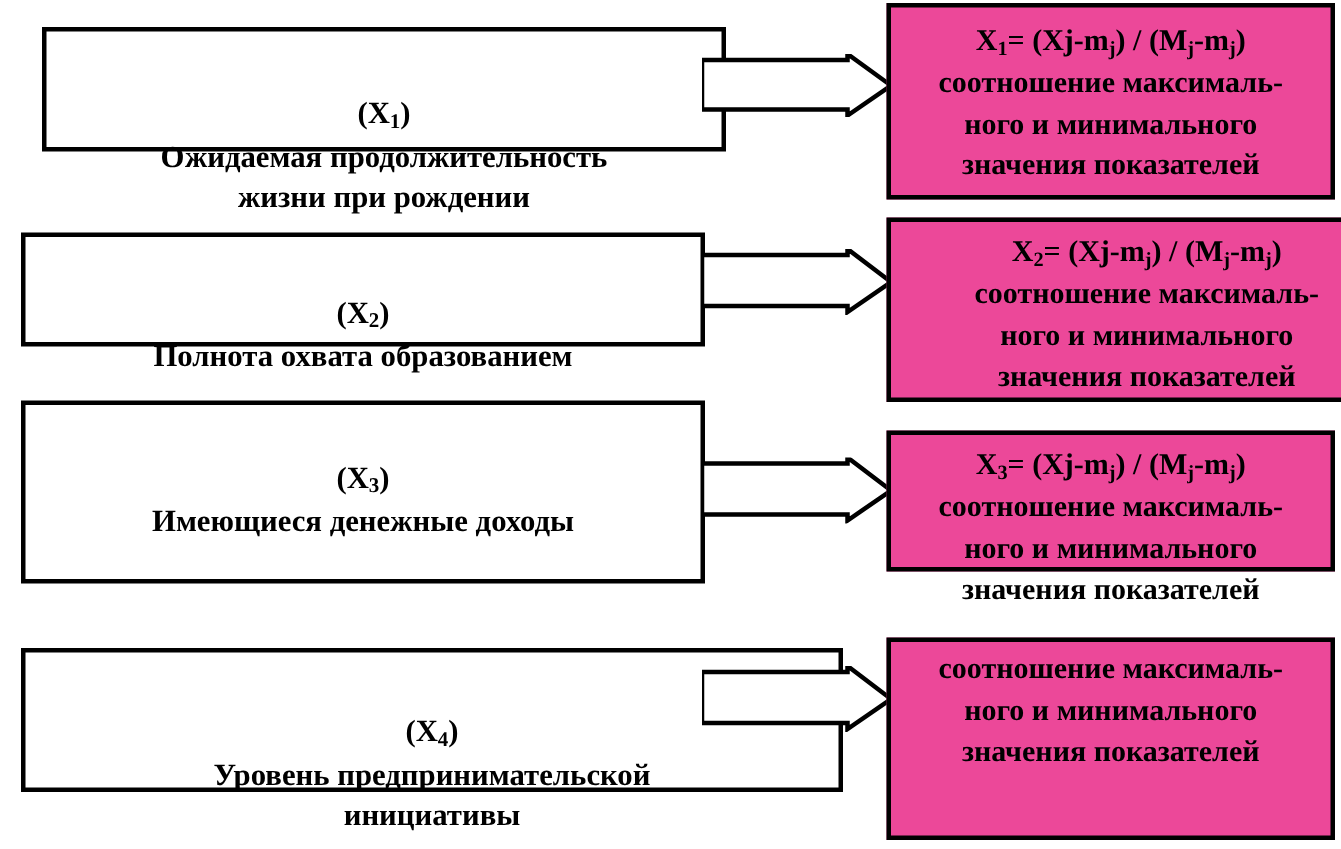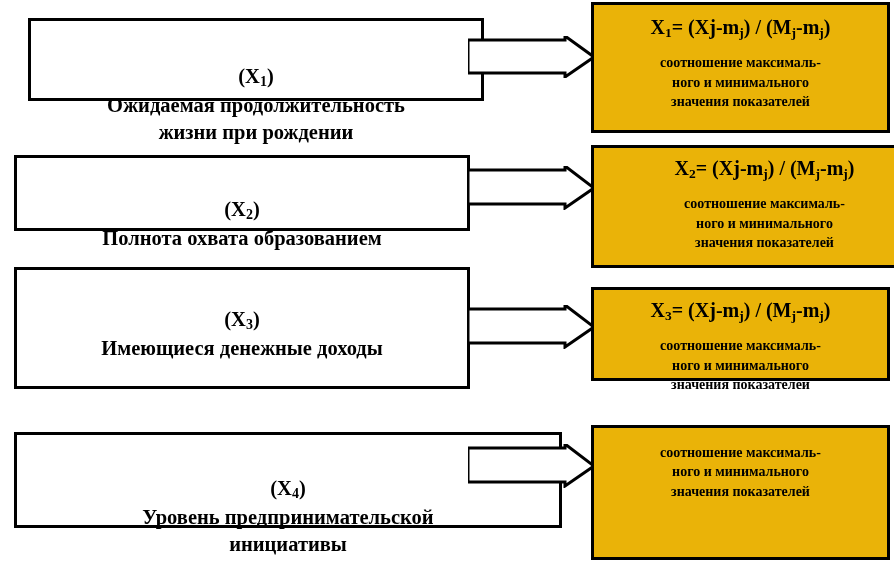--- a/index.html
+++ b/index.html
@@ -39,42 +39,42 @@
     font-weight: 700;
   }
   .ind-text.center { text-align: center; }
   .ind-text.left   { text-align: center; }
 
   
   .frm-box {
     position: absolute;
     box-sizing: border-box;
     border: 3px solid #000000;
-    background: #eab308;
+    background: #ec4899;
     padding: 4px 8px;
     text-align: center;
   }
   .frm-formula {
     font-family: "Liberation Serif", "DejaVu Serif", serif;
     font-size: 20px;
     font-weight: 700;
     line-height: 1.25;
     white-space: nowrap;
   }
   .frm-formula .sub {
     font-size: 13.5px;
     vertical-align: -0.25em;
   }
   .frm-desc {
     font-family: "Liberation Serif", "DejaVu Serif", serif;
-    font-size: 14px;
+    font-size: 20px;
     font-weight: 700;
     line-height: 1.38;
     white-space: pre-line;
-    margin-top: 11px;
+    margin-top: 1px;
   }
 
   
   .arrow-wrap {
     position: absolute;
   }
   .arrow-wrap svg { display: block; }
 </style>
 </head>
 <body>

